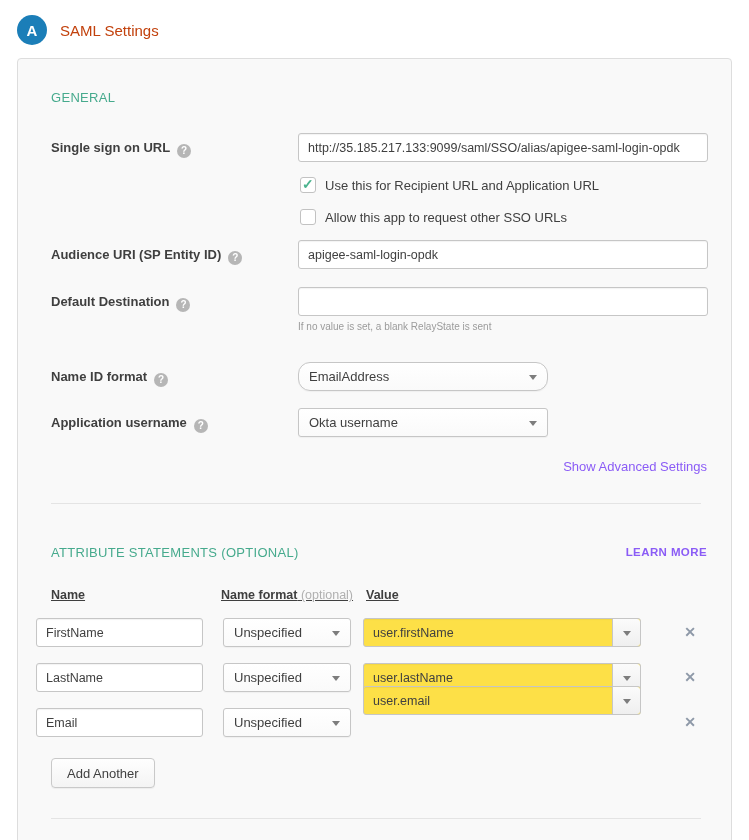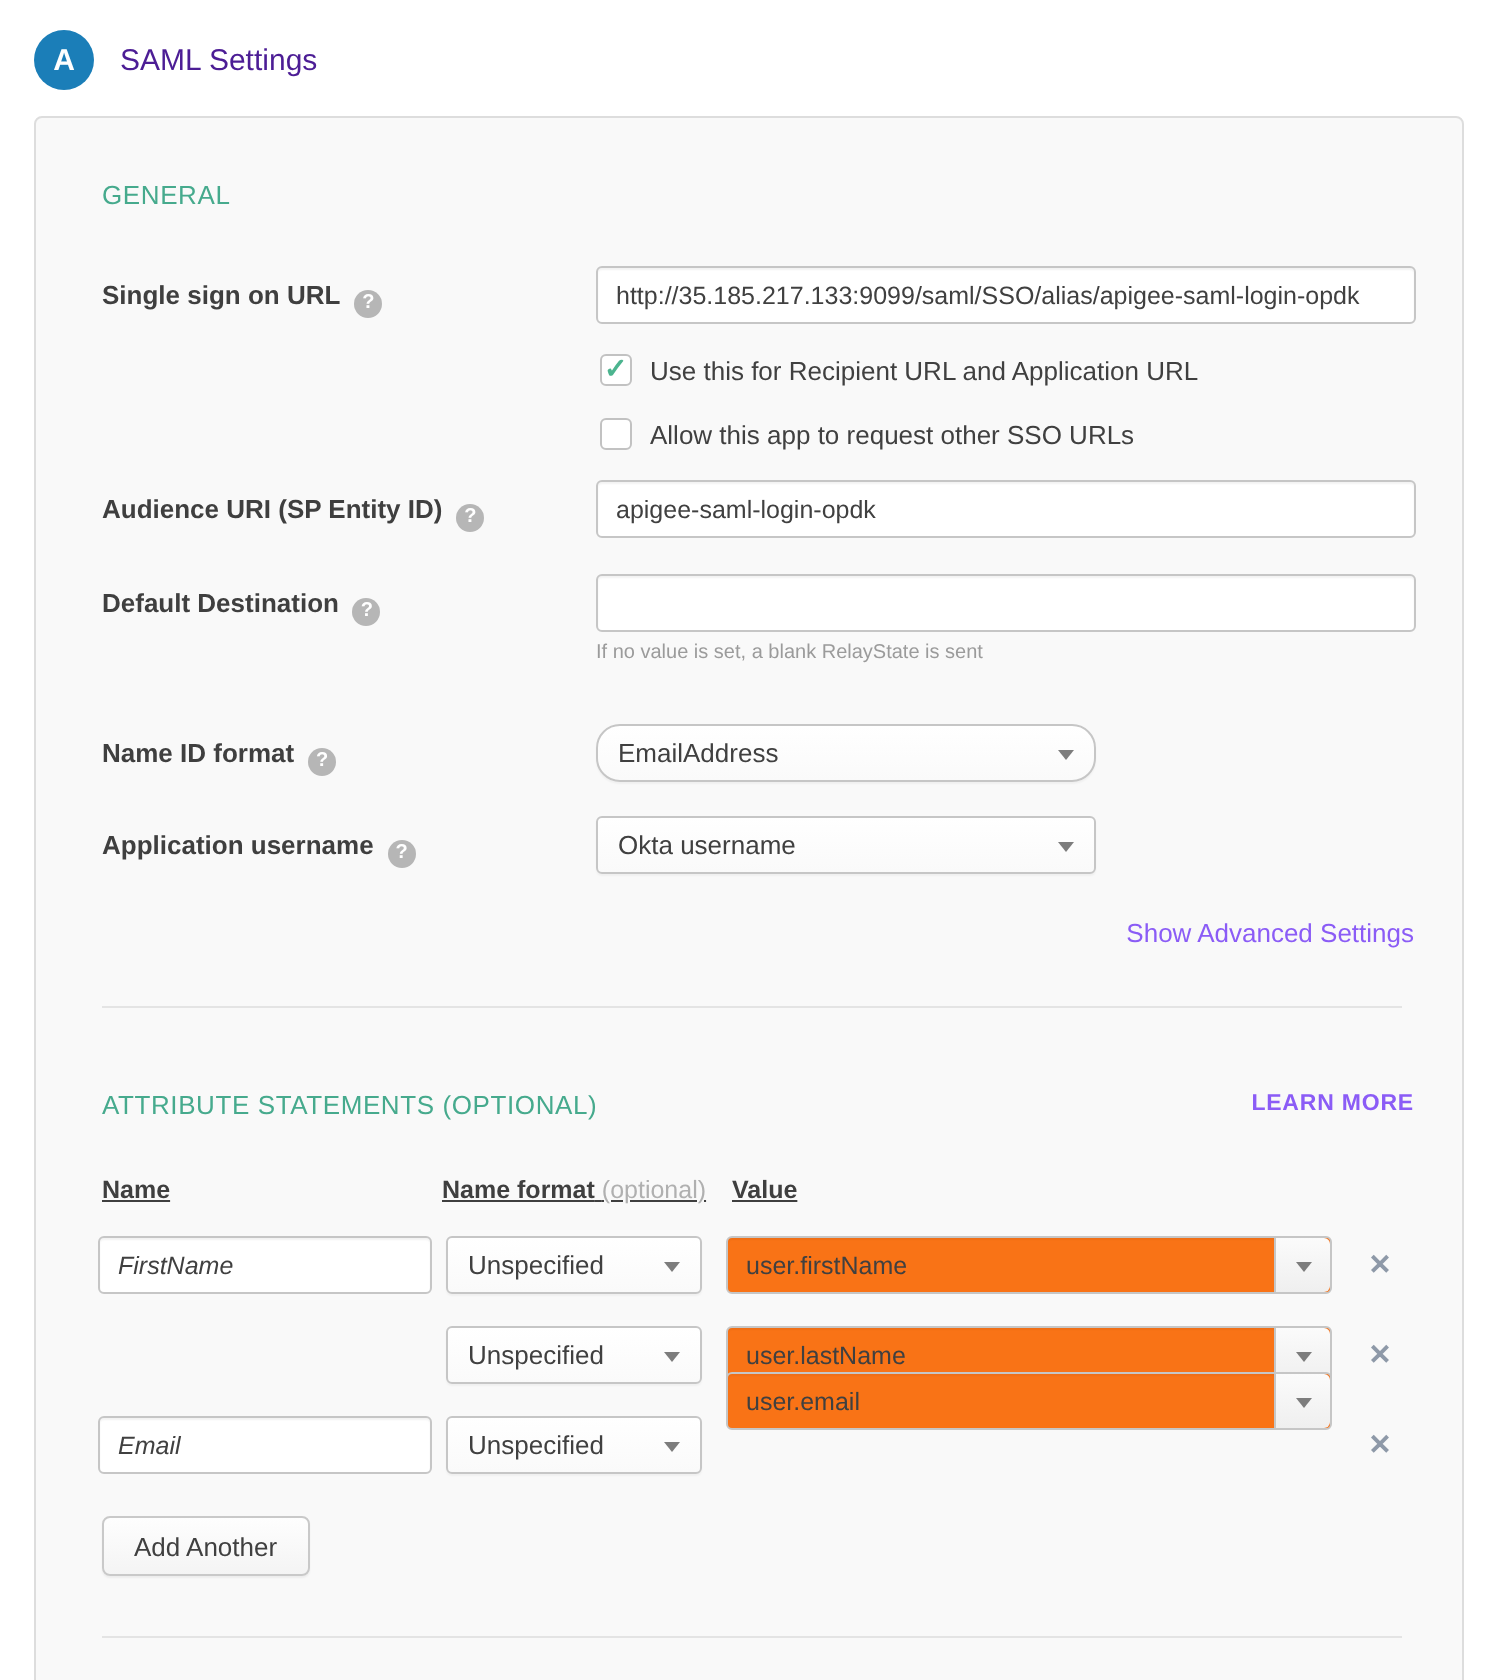--- a/index.html
+++ b/index.html
@@ -8,21 +8,21 @@
     position:relative; overflow:hidden; background:#ffffff;
     font-family:"Liberation Sans", sans-serif; color:#404040;
   }
 
   
   .step-header { position:absolute; top:15px; left:17px; display:flex; align-items:center; }
   .badge {
     width:30px; height:30px; border-radius:50%; background:#1b7eb8; color:#fff;
     font-size:15px; font-weight:bold; display:flex; align-items:center; justify-content:center;
   }
-  .step-title { margin-left:13px; font-size:15px; color:#4c1d95; }
+  .step-title { margin-left:13px; font-size:15px; color:#c2410c; }
 
   
   .panel {
     position:absolute; top:58px; left:17px; width:715px; height:810px;
     background:#f9f9f9; border:1px solid #dddddd; border-radius:4px;
   }
   .panel > * { position:absolute; }
 
   .section-title { left:33px; font-size:13px; letter-spacing:.3px; color:#46aa8d; }
 
@@ -67,25 +67,25 @@
 
   .link { color:#8b5cf6; cursor:pointer; text-decoration:none; }
   .advanced-link { right:24px; font-size:13px; }
   .learn-more { right:24px; font-size:11.5px; font-weight:bold; letter-spacing:.4px; }
 
   .divider { left:33px; width:650px; height:1px; background:#e4e4e4; }
 
   .col-header { font-size:12.5px; font-weight:bold; color:#3f3f3f;text-decoration:underline; }
   .col-optional { font-weight:normal; color:#b0b0b0; }
 
-  .attr-name-input { left:31px; width:167px;font-style:italic; }
+  .attr-name-input { left:18px; width:167px; }
   .attr-select { left:205px; width:128px; }
 
-  .combo { left:345px; width:303px; height:29px; display:flex;
-    border:1px solid #c6c6c6; border-radius:3px; background:#f97316;
+  .combo { left:345px; width:278px; height:29px; display:flex;
+    border:1px solid #c6c6c6; border-radius:3px; background:#fde047;
     box-shadow:inset 0 1px 1px rgba(0,0,0,.04); }
   .combo input {
     flex:1; border:none; outline:none; background:transparent; padding:0 9px;
     font-family:"Liberation Sans",sans-serif; font-size:12.5px; color:#404040; min-width:0;
   }
   .combo .combo-caret-btn {
     width:28px; flex:none; border-left:1px solid #c6c6c6; border-radius:0 3px 3px 0;
     background:linear-gradient(#fbfbfb,#efefef); position:relative; cursor:pointer;
   }
   .combo .combo-caret-btn .caret { right:9px; top:12px; }
@@ -174,20 +174,21 @@
     <span class="caret"></span>
   </div>
   <div class="combo" style="top:559px;">
     <input value="user.firstName" style="">
     <span class="combo-caret-btn">
         <span class="caret"></span>
       </span>
   </div>
   <button class="remove-btn" style="top:564px;">✕</button>
 
+  <input class="text-input attr-name-input" style="top: 604px;" value="LastName">
   <div class="select attr-select" style="top:604px;">
     <span>Unspecified</span>
     <span class="caret"></span>
   </div>
   <div class="combo" style="top:604px;">
     <input value="user.lastName" style="">
     <span class="combo-caret-btn">
         <span class="caret"></span>
       </span>
   </div>

